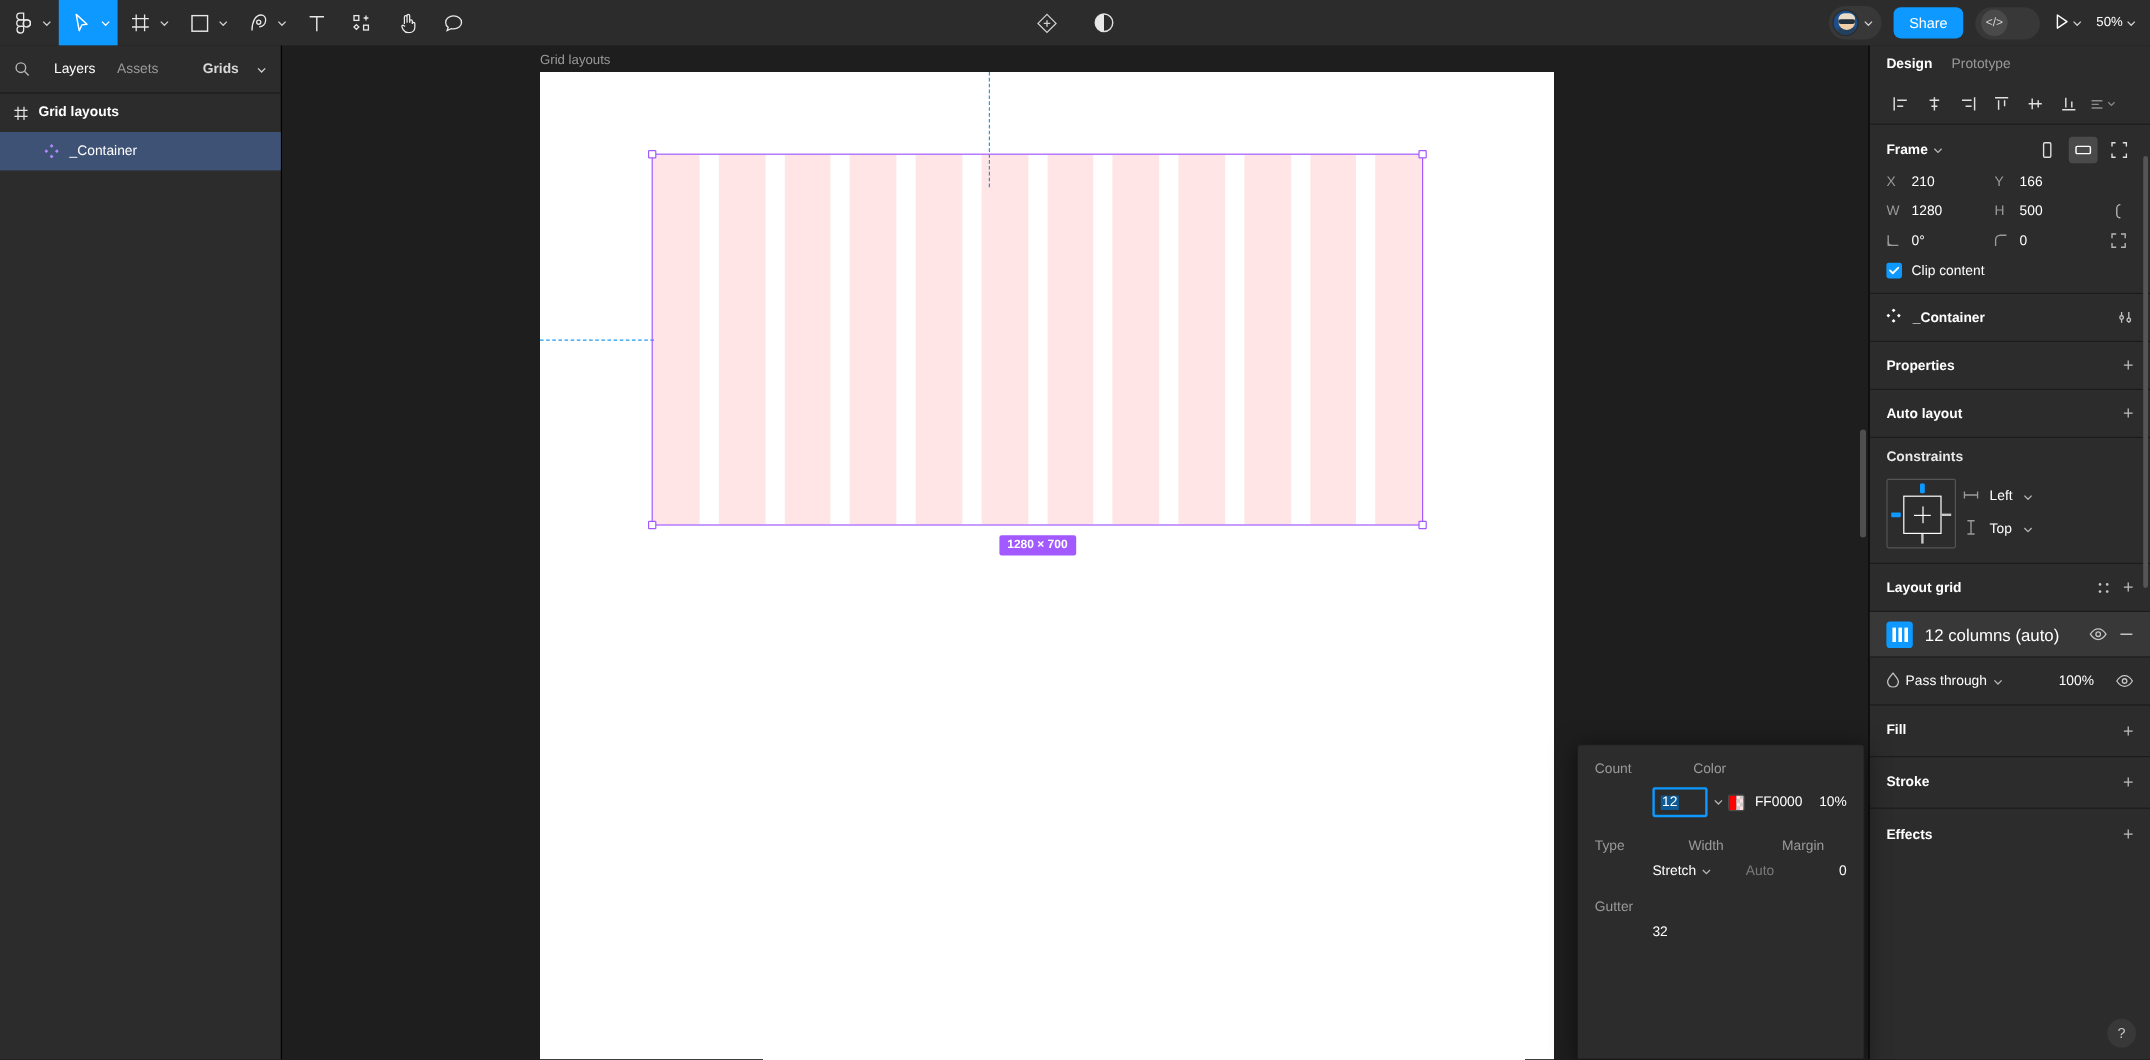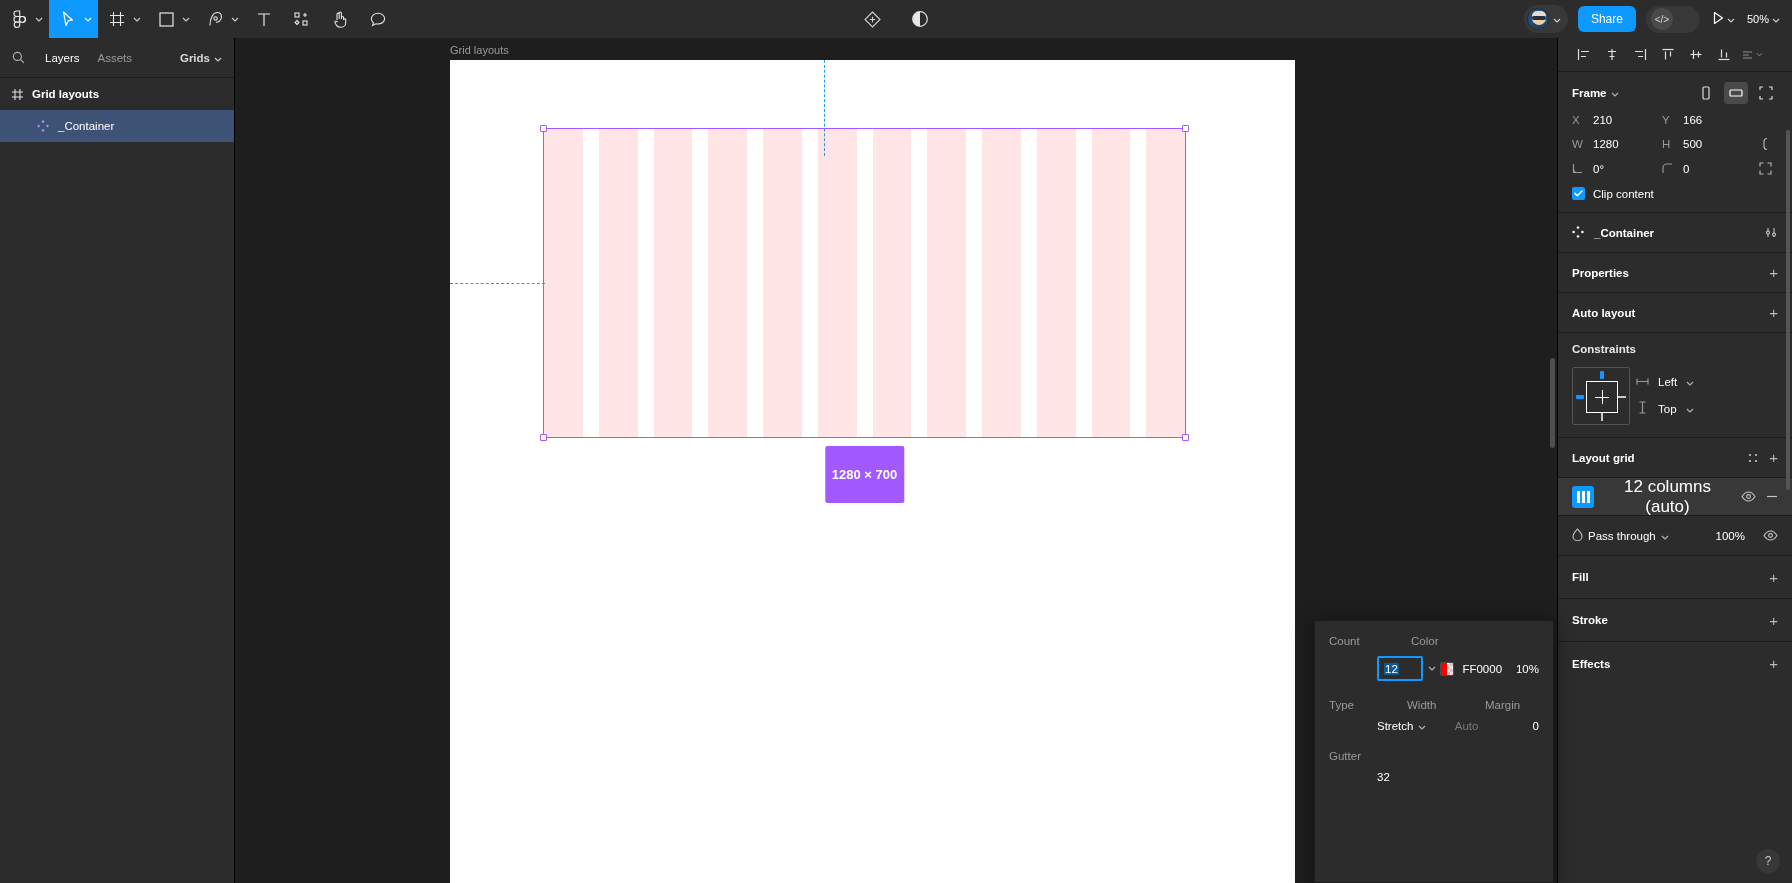--- a/index.html
+++ b/index.html
@@ -77,21 +77,21 @@
     background: #2c2c2c; border-right: 1px solid #000;
   }
   .lp-tabs {
     height: 40px; display: flex; align-items: center; padding: 0 12px; gap: 18px;
     border-bottom: 1px solid #1c1c1c;
   }
   .lp-search { width: 15px; height: 15px; display:flex; align-items:center; }
   .lp-tab { font-size: 11.5px; color: #9a9a9a; cursor: pointer; }
   .lp-tab.active { color: #ffffff; font-weight: 400; }
   .lp-grids {
-    margin-left: auto; display: flex; align-items: center; gap: 4px;
+    margin-left: auto; display: flex; align-items: center; gap: 15px;
     font-size: 11.5px; color: #d8d8d8; font-weight: 700;
   }
   .layer-row {
     height: 32px; display: flex; align-items: center; gap: 8px;
     padding-left: 10px; font-size: 11.5px; cursor: pointer;
   }
   .layer-row.page { font-weight: 700; color: #fff; }
   .layer-row.selected { background: #3d5274; padding-left: 36px; color: #ffffff; }
   .layer-ico { width: 14px; height: 14px; display: flex; align-items: center; justify-content: center; flex: none; }
 
@@ -126,22 +126,22 @@
   }
   .grid-col { flex: 1 1 0; background: rgba(255,0,0,0.10); height: 100%; }
   .handle {
     position: absolute; width: 7px; height: 7px; background: #ffffff;
     border: 1px solid #a259ff; border-radius: 1px;
   }
   .h-tl { left: -4px; top: -4px; } .h-tr { right: -4px; top: -4px; }
   .h-bl { left: -4px; bottom: -4px; } .h-br { right: -4px; bottom: -4px; }
   .size-badge {
     position: absolute; left: 50%; transform: translateX(-50%); top: 317px;
-    background: #a259ff; color: #fff; font-size: 13px; font-weight: 600;
-    padding: 21px 7px; border-radius: 2px; white-space: nowrap;
+    background: #a259ff; color: #fff; font-size: 10px; font-weight: 600;
+    padding: 3px 7px; border-radius: 2px; white-space: nowrap;
   }
   .canvas-scroll {
     position: absolute; right: 2px; top: 320px; width: 5px; height: 90px;
     background: #4f4f4f; border-radius: 3px;
   }
 
   
   .right-panel {
     position: absolute; right: 0; top: 38px; width: 235px; height: 845px;
     background: #2c2c2c; border-left: 1px solid #000;
@@ -209,21 +209,21 @@
   .cs-row { display: flex; align-items: center; gap: 9px; font-size: 11.5px; }
   .grid-item-row {
     height: 38px; display: flex; align-items: center; gap: 10px; padding: 0 14px;
     background: #383838; border-bottom: 1px solid #1c1c1c;
   }
   .grid-swatch {
     width: 22px; height: 22px; border-radius: 3px; background: #0d99ff;
     display: flex; align-items: center; justify-content: center; gap: 2px; flex:none;
   }
   .gs-bar { width: 3px; height: 12px; background: #fff; }
-  .grid-item-label { font-size: 17px; color: #fff; flex: 1; text-align: center; }
+  .grid-item-label { font-size: 14px; color: #fff; flex: 1; }
   .icon-btn { cursor: pointer; display: flex; align-items: center; }
   .layer-blend-row {
     height: 40px; display: flex; align-items: center; gap: 8px; padding: 0 14px;
     border-bottom: 1px solid #1c1c1c; font-size: 11.5px;
   }
   .blend-sel { display: flex; align-items: center; gap: 5px; flex: 1; }
   .rp-scroll {
     position: absolute; right: 2px; top: 92px; width: 4px; height: 360px;
     background: #555; border-radius: 2px;
   }
@@ -521,20 +521,24 @@
       <div class="handle h-tr"></div>
       <div class="handle h-bl"></div>
       <div class="handle h-br"></div>
       <div class="size-badge">1280 × 700</div>
     </div>
 
     <div class="canvas-scroll"></div>
   </div>
 
   <div class="right-panel">
+    <div class="rp-tabs">
+      <span class="rp-tab active">Design</span>
+      <span class="rp-tab">Prototype</span>
+    </div>
 
     <div class="rp-align">
       <span class="align-btn">
         <svg width="14" height="13" viewBox="0 0 14 13">
             <g stroke="#e0e0e0" stroke-width="1.2">
               <path d="M1.5 1v11"></path>
               <path d="M4 3.5h8M4 8.5h5"></path>
             </g>
           </svg>
       </span>

